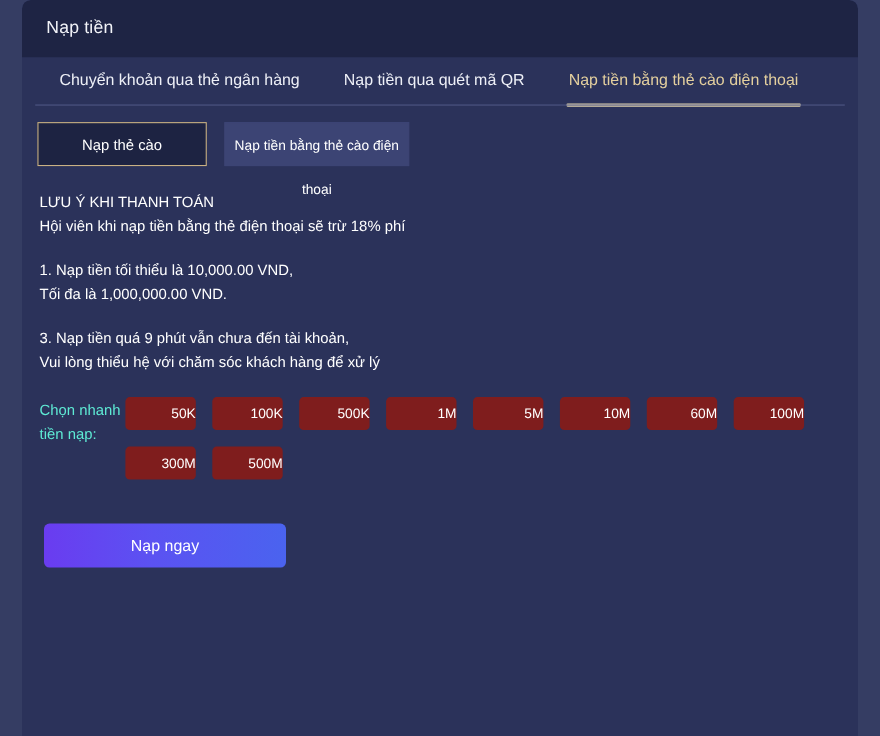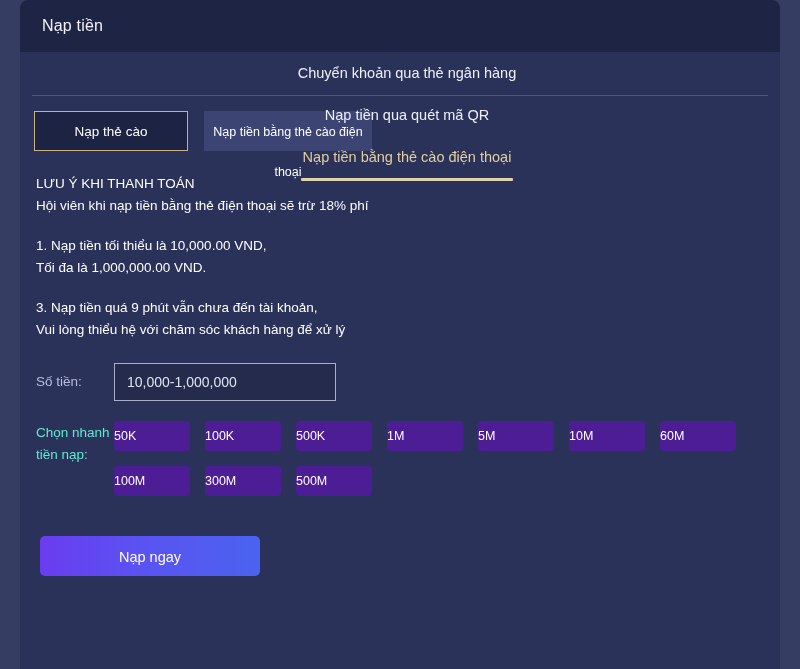--- a/index.html
+++ b/index.html
@@ -54,21 +54,20 @@
   }
 
   
   .tabs {
     position: relative;
     height: 42px;
     display: flex;
     align-items: center;
     padding-left: 14px;
     box-sizing: border-box;
-    flex-direction: column;
   }
   .tab {
     position: relative;
     color: #eef0f7;
     font-size: 14.5px;
     padding: 0 20px;
     height: 42px;
     line-height: 42px;
     white-space: nowrap;
     cursor: pointer;
@@ -176,25 +175,25 @@
     line-height: 22px;
     padding-top: 1px;
   }
   .quick-grid {
     display: flex;
     flex-wrap: wrap;
     gap: 15px 15px;
     width: 642px;
   }
   .quick-btn {
-    width: 76px;
+    width: 64px;
     height: 30px;
     line-height: 30px;
-    text-align: left;
-    background: #4c1d95;
+    text-align: right;
+    background: #7f1d1d;
     color: #ffffff;
     font-size: 12.5px;
     border-radius: 4px;
     cursor: pointer;
     box-sizing: border-box;
   }
 
   
   .submit-wrap {
     padding: 40px 0 0 20px;
@@ -243,24 +242,20 @@
       <div class="blk">
         <div class="line">1. Nạp tiền tối thiểu là 10,000.00 VND,</div>
         <div class="line">Tối đa là 1,000,000.00 VND.</div>
       </div>
       <div class="blk">
         <div class="line">3. Nạp tiền quá 9 phút vẫn chưa đến tài khoản,</div>
         <div class="line">Vui lòng thiểu hệ với chăm sóc khách hàng để xử lý</div>
       </div>
     </div>
 
-    <div class="amount-row">
-      <div class="field-label">Số tiền:</div>
-      <input class="amount-input" type="text" placeholder="10,000-1,000,000" style="">
-    </div>
 
     <div class="quick-row">
       <div class="quick-label">Chọn nhanh tiền nạp:</div>
       <div class="quick-grid">
         <div class="quick-btn">50K</div>
         <div class="quick-btn">100K</div>
         <div class="quick-btn">500K</div>
         <div class="quick-btn">1M</div>
         <div class="quick-btn">5M</div>
         <div class="quick-btn">10M</div>

